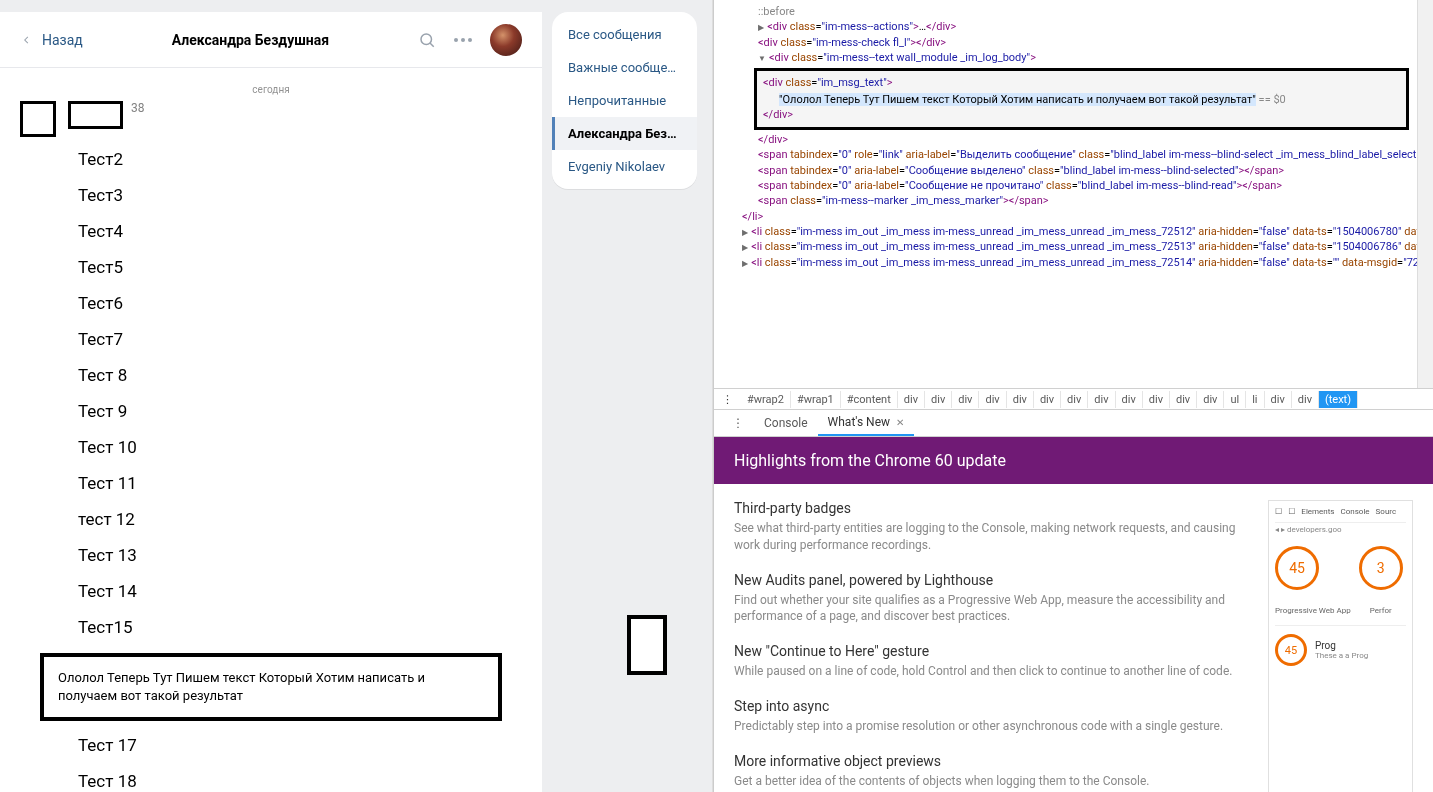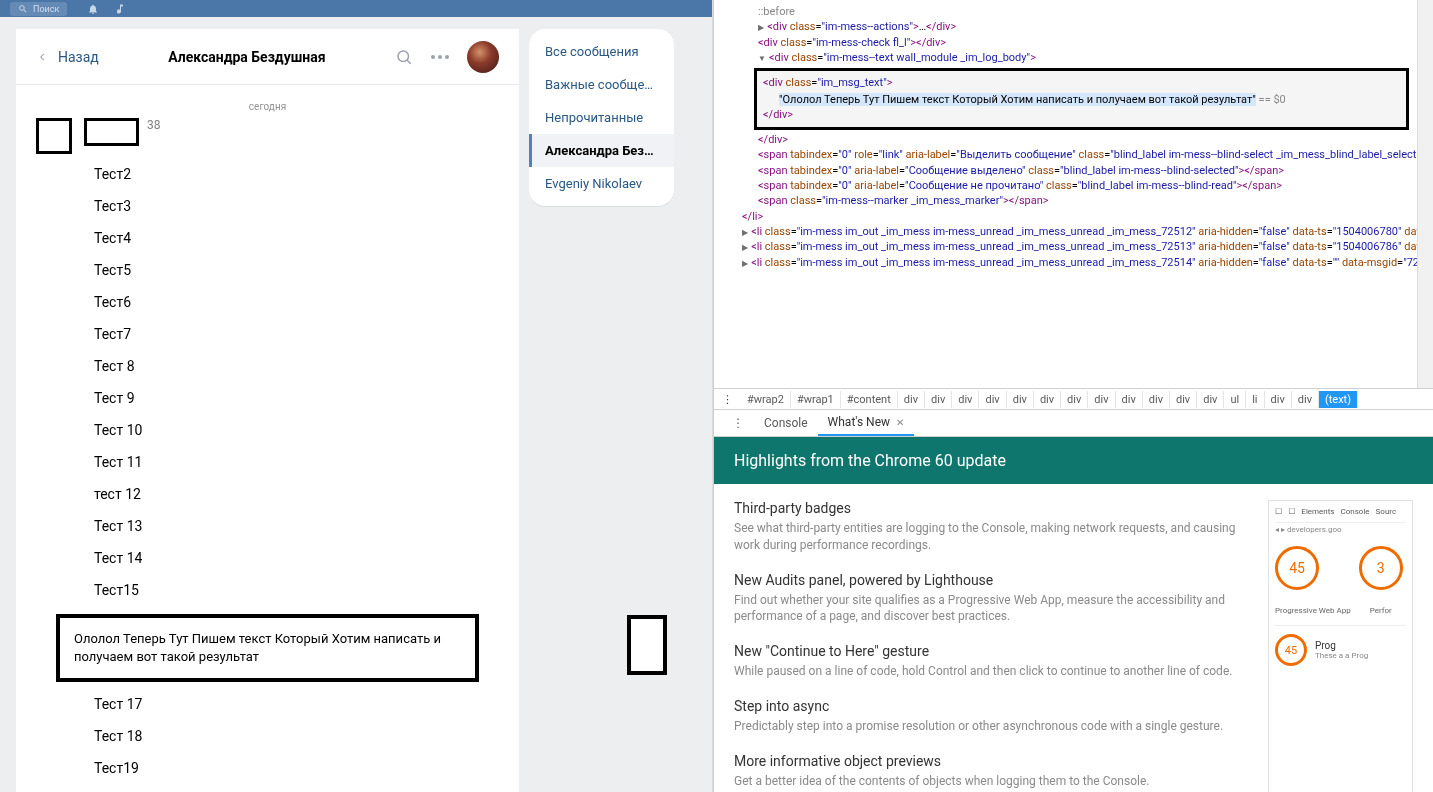--- a/index.html
+++ b/index.html
@@ -8,38 +8,38 @@
     
     .vk-panel { width: 713px; height: 100%; display: flex; flex-direction: column; border-right: 1px solid #ddd; }
     .vk-topbar { height: 17px; background: #4a76a8; display: flex; align-items: center; padding: 0 10px; }
     .search-box { display: flex; align-items: center; background: rgba(255,255,255,0.15); border-radius: 3px; padding: 0 8px; height: 14px; }
     .search-box svg { width: 10px; height: 10px; fill: #fff; opacity: 0.7; }
     .search-text { color: #fff; opacity: 0.7; font-size: 9px; margin-left: 5px; }
     .top-icons { margin-left: 20px; display: flex; gap: 15px; }
     .top-icons svg { width: 12px; height: 12px; fill: #fff; opacity: 0.7; }
     
     .vk-content { flex: 1; display: flex; background: #edeef0; overflow: hidden; }
-    .chat-col { width: 503px; background: #fff; margin: 12px 0 0 16px; display: flex; flex-direction: column; box-shadow: 0 1px 0 rgba(0,0,0,0.07); }
+    .chat-col { width: 542px; background: #fff; margin: 12px 0 0 0; display: flex; flex-direction: column; box-shadow: 0 1px 0 rgba(0,0,0,0.07); }
     .chat-header { display: flex; align-items: center; height: 56px; padding: 0 20px; border-bottom: 1px solid #e7e8ec; }
     .back-btn { display: flex; align-items: center; color: #2a5885; font-size: 14px; cursor: pointer; }
     .back-btn svg { width: 12px; height: 12px; fill: #99a2ad; margin-right: 10px; }
     .chat-title { flex: 1; text-align: center; font-weight: bold; font-size: 14px; color: #000; }
     .header-actions { display: flex; align-items: center; gap: 18px; }
     .header-actions svg { width: 18px; height: 18px; fill: #99a2ad; cursor: pointer; }
     .dots { display: flex; gap: 3px; cursor: pointer; }
     .dots span { width: 4px; height: 4px; border-radius: 50%; background: #99a2ad; }
     .avatar-head { width: 32px; height: 32px; border-radius: 50%; background: radial-gradient(circle at 40% 35%, #d4926a 0%, #8b3a2a 40%, #3d1815 100%); }
     
     .chat-body { flex: 1; overflow-y: auto; padding: 10px 0 10px 0; }
     .date-sep { text-align: center; color: #939393; font-size: 10px; padding: 6px 0; }
     .msg-head { display: flex; align-items: flex-start; padding: 0 20px; margin-bottom: 8px; }
     .msg-avatar { width: 36px; height: 36px; border: 3px solid #000; background: #fff; border-radius: 0; }
     .msg-name-block { margin-left: 12px; border: 3px solid #000; padding: 8px 20px 8px 8px; background: #fff; min-width: 55px; min-height: 28px; }
     .msg-time { color: #828282; font-size: 12px; margin-left: 8px; }
-    .msg-line { padding: 4px 20px 12px 78px; font-size: 14px; color: #000; }
+    .msg-line { padding: 4px 20px 12px 78px; font-size: 17px; color: #000; }
     .msg-highlight { margin: 4px 40px 10px 40px; padding: 12px 14px; border: 4px solid #000; font-size: 13px; line-height: 1.4; }
     
     .side-col { width: 145px; margin: 12px 0 0 10px; }
     .side-card { background: #fff; padding: 6px 0; box-shadow: 0 1px 0 rgba(0,0,0,0.07); border-radius: 16px; }
     .side-item { padding: 9px 16px; font-size: 13px; color: #2a5885; cursor: pointer; white-space: nowrap; overflow: hidden; text-overflow: ellipsis; }
     .side-item.active { border-left: 3px solid #5181b8; background: #f0f2f5; padding-left: 13px; font-weight: bold; color: #000; }
     
     .float-box { position: absolute; left: 627px; top: 615px; width: 40px; height: 60px; border: 4px solid #000; background: #fff; }
     
     
@@ -63,55 +63,39 @@
     .bc-item { padding: 2px 6px; color: #5a5a5a; border-right: 1px solid #e5e5e5; }
     .bc-item.sel { background: #2196f3; color: #fff; }
     
     .drawer-tabs { display: flex; align-items: center; height: 27px; border-bottom: 1px solid #d0d0d0; padding-left: 8px; font-family: -apple-system, sans-serif; font-size: 12px; }
     .dtab-menu { padding: 0 10px; color: #5a5a5a; cursor: pointer; }
     .dtab { padding: 5px 10px; color: #5a5a5a; cursor: pointer; }
     .dtab.active { border-bottom: 2px solid #2196f3; color: #333; }
     .dtab .close { margin-left: 6px; color: #888; font-size: 10px; }
     
     .whatsnew { flex: 0 0 355px; overflow: auto; font-family: "Segoe UI", -apple-system, sans-serif; }
-    .wn-banner { background: #0f766e; color: #fff; padding: 14px 20px; font-size: 16px; }
+    .wn-banner { background: #701a75; color: #fff; padding: 14px 20px; font-size: 16px; }
     .wn-body { display: flex; padding: 16px 20px; gap: 14px; }
     .wn-list { flex: 1; }
     .wn-item { margin-bottom: 18px; }
     .wn-item h4 { font-size: 14px; color: #333; font-weight: 400; margin-bottom: 4px; }
     .wn-item p { font-size: 12px; color: #8a8a8a; line-height: 1.4; }
     .wn-side { width: 145px; border: 1px solid #e0e0e0; padding: 6px; font-size: 9px; color: #888; }
     .wn-side-top { display: flex; gap: 6px; font-size: 8px; margin-bottom: 6px; color: #5a5a5a; }
     .gauge-row { display: flex; gap: 8px; margin: 10px 0; }
     .gauge { width: 44px; height: 44px; border: 3px solid #ef6c00; border-radius: 50%; display: flex; align-items: center; justify-content: center; font-size: 14px; color: #ef6c00; }
     .gauge-sm { width: 32px; height: 32px; font-size: 11px; }
     .gauge-lbl { font-size: 8px; color: #666; margin-top: 16px; }
     
     .rail { width: 16px; background: #f1f1f1; border-left: 1px solid #ddd; }
   </style>
 </head>
 <body>
 
 <div class="vk-panel">
-  <div class="vk-topbar">
-    <div class="search-box">
-      <svg viewBox="0 0 24 24">
-          <path d="M15.5 14h-.79l-.28-.27a6.5 6.5 0 1 0-.7.7l.27.28v.79l5 5L20.49 19l-5-5zm-6 0A4.5 4.5 0 1 1 14 9.5 4.5 4.5 0 0 1 9.5 14z"></path>
-        </svg>
-      <span class="search-text">Поиск</span>
-    </div>
-    <div class="top-icons">
-      <svg viewBox="0 0 24 24">
-          <path d="M12 22a2 2 0 0 0 2-2h-4a2 2 0 0 0 2 2zm6-6V11a6 6 0 0 0-5-5.91V4a1 1 0 0 0-2 0v1.09A6 6 0 0 0 6 11v5l-2 2v1h16v-1z"></path>
-        </svg>
-      <svg viewBox="0 0 24 24">
-          <path d="M12 3v10.55A4 4 0 1 0 14 17V7h4V3h-6z"></path>
-        </svg>
-    </div>
-  </div>
 
   <div class="vk-content">
     <div class="chat-col">
       <div class="chat-header">
         <div class="back-btn">
           <svg viewBox="0 0 24 24">
               <path d="M15 19l-7-7 7-7 1.4 1.4L10.8 12l5.6 5.6z"></path>
             </svg>
           <span>Назад</span>
         </div>

